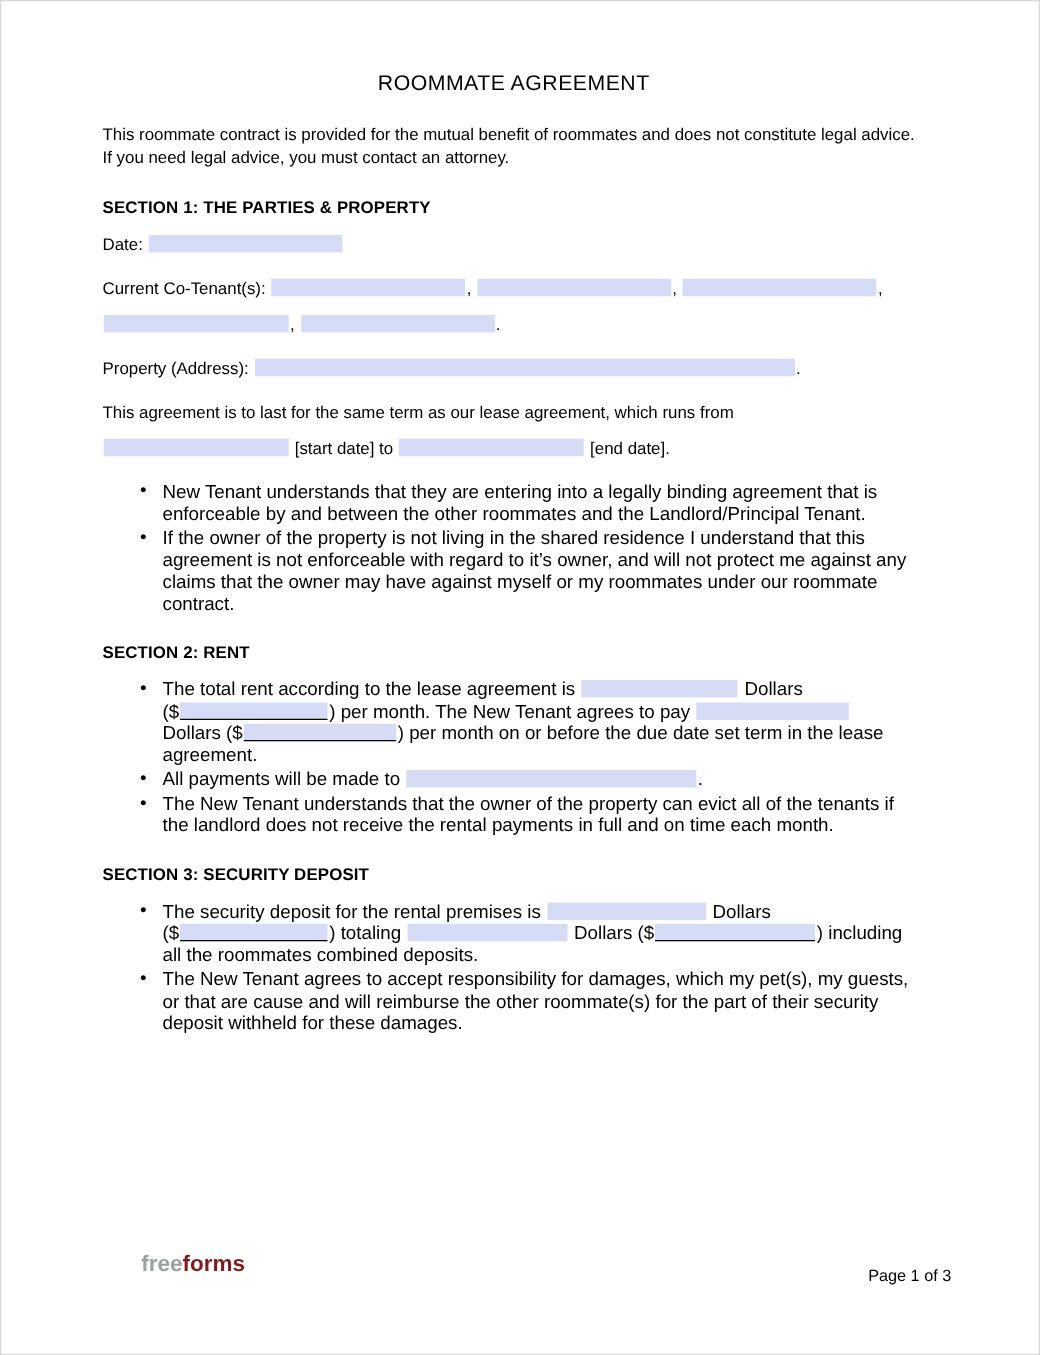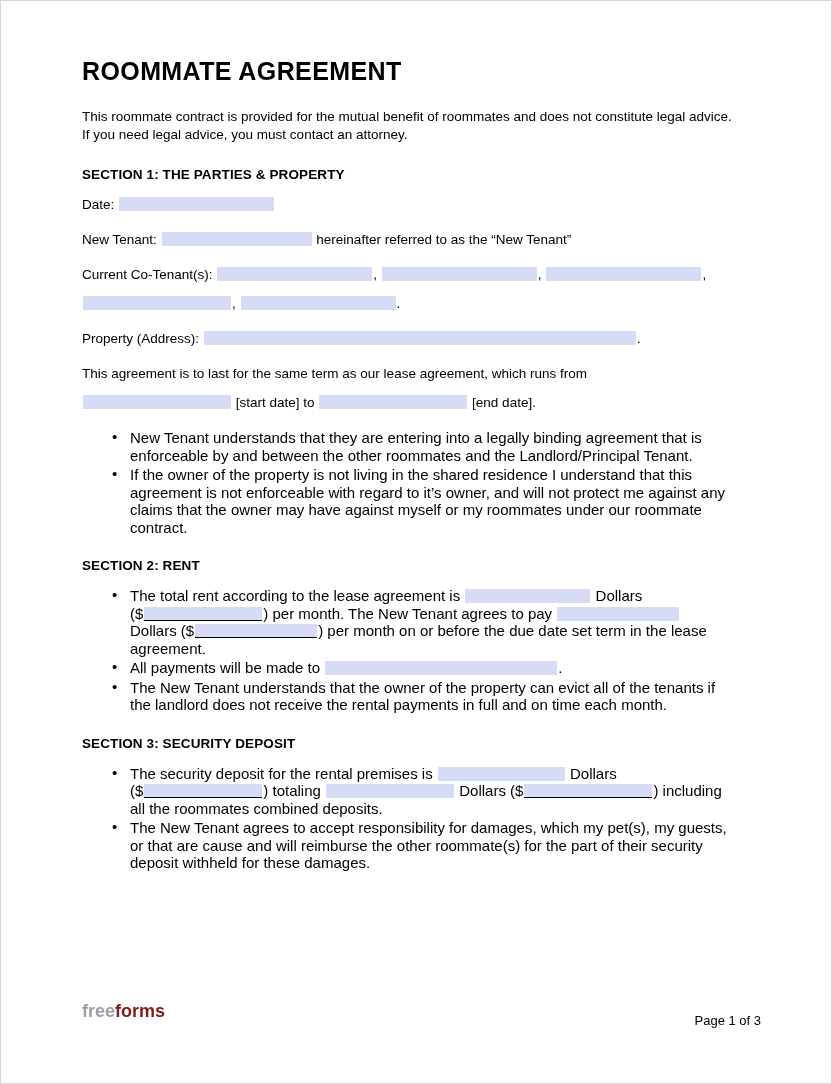--- a/index.html
+++ b/index.html
@@ -25,23 +25,23 @@
     border: 1px solid #d8d8d8;
     box-sizing: border-box;
   }
   .content {
     position: absolute;
     left: 81px;
     top: 56px;
     width: 658px;
   }
   .doc-title {
-    text-align: left;
-    font-size: 25px;
-    font-weight: bold;
+    text-align: center;
+    font-size: 17px;
+    font-weight: normal;
     letter-spacing: 0.4px;
     margin: 0 0 22px 0;
   }
   .intro {
     font-size: 13.5px;
     line-height: 17.5px;
     margin: 0 0 24px 0;
   }
   .section-head {
     font-size: 13.5px;
@@ -87,21 +87,21 @@
     top: -1px;
     font-size: 15px;
   }
   .footer-logo {
     position: absolute;
     left: 81px;
     top: 1000px;
     font-size: 18px;
     font-weight: bold;
   }
-  .footer-logo .free { color: #9aa0a6; }
+  .footer-logo .free { color: #9aa0a6; margin-left: 31px; }
   .footer-logo .forms { color: #7f1d1d; }
   .page-num {
     position: absolute;
     right: 70px;
     top: 1012px;
     font-size: 13px;
     text-align: center;
   }
   .nowrap { white-space: nowrap; }
 </style>
@@ -116,25 +116,20 @@
 
     <p class="intro">This roommate contract is provided for the mutual benefit of roommates and does not constitute legal advice. If you need legal advice, you must contact an attorney.</p>
 
     <h2 class="section-head">SECTION 1: THE PARTIES &amp; PROPERTY</h2>
 
     <p class="line">
       <span>Date:</span>
       <span class="blank" style="width:155px;"></span>
     </p>
 
-    <p class="line">
-      <span>New Tenant:</span>
-      <span class="blank" style="width:150px;"></span>
-      <span>hereinafter referred to as the “New Tenant”</span>
-    </p>
 
 
     <p class="line tight">
       <span>Current Co-Tenant(s):</span>
       <span class="blank" style="width:155px;"></span><span>,</span>
       <span class="blank" style="width:155px;"></span><span>,</span>
       <span class="blank" style="width:155px;"></span><span>,</span>
     </p>
 
     <p class="line">

